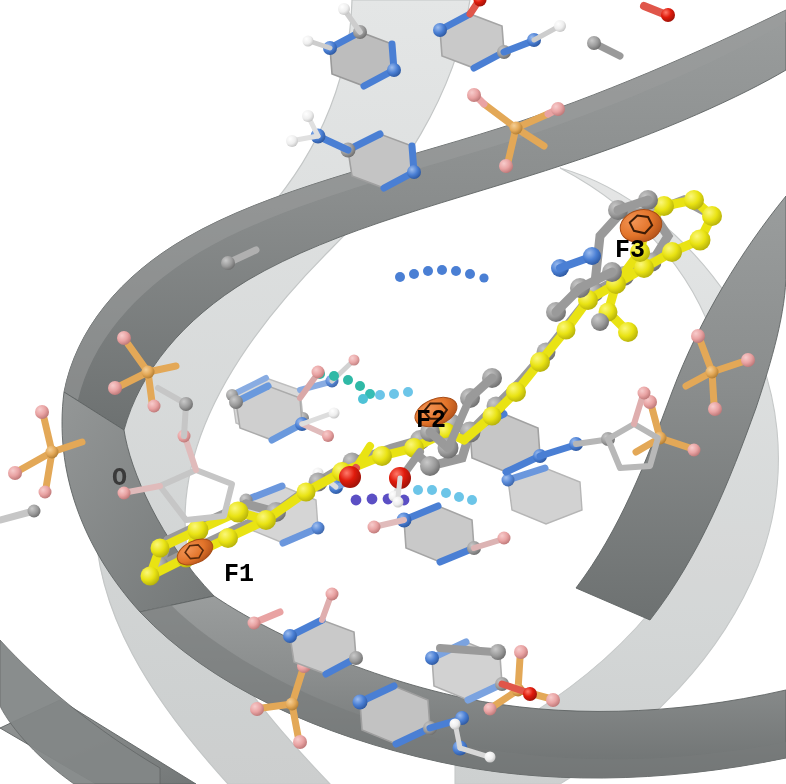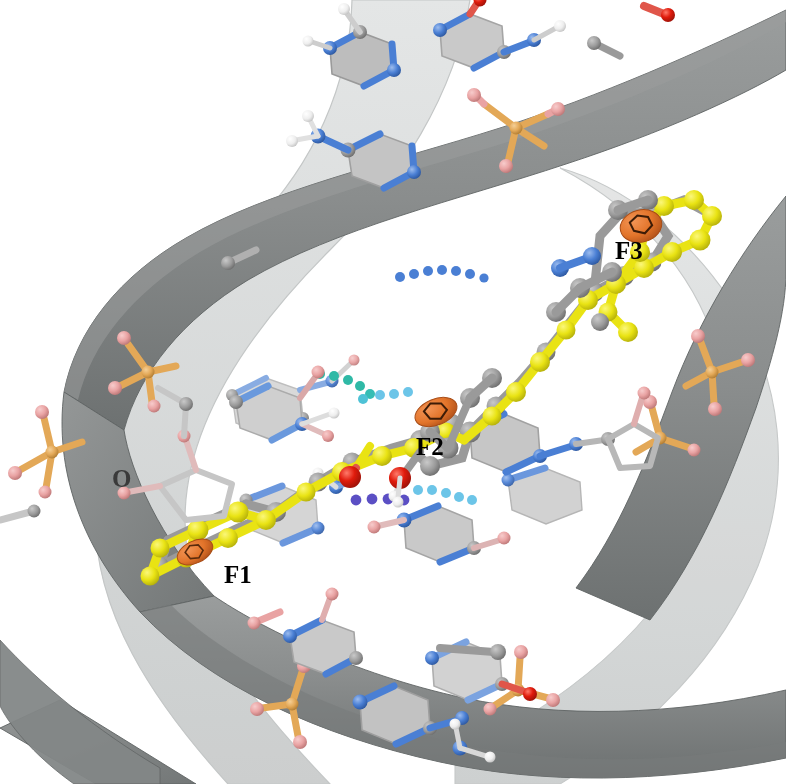--- a/index.html
+++ b/index.html
@@ -1,21 +1,21 @@
 <!DOCTYPE html>
 <html><head>
 <meta charset="utf-8">
 <title>DNA–Ligand Complex</title>
 <style>
   html,body{margin:0;padding:0;background:#ffffff;}
   body{width:786px;height:784px;overflow:hidden;
        font-family:"Liberation Serif", serif;}
   #stage{position:relative;width:786px;height:784px;background:#ffffff;overflow:hidden;}
   #scene{position:absolute;left:0;top:0;width:786px;height:784px;}
-  .lbl{position:absolute;font-family:Liberation Serif, serif;font-weight:bold;
+  .lbl{position:absolute;font-family:Liberation Mono, monospace;font-weight:bold;
        color:#000;line-height:1;white-space:nowrap;}
   .lbl-f{font-size:25px;letter-spacing:0px;}
   .lbl-o{font-size:25px;}
 </style>
 </head>
 <body>
 
 <div id="stage">
 
   <svg id="scene" viewBox="0 0 786 784">
@@ -589,17 +589,17 @@
     </g>
 
     <g>
       <line x1="0" y1="520" x2="30" y2="512" stroke="#c6c6c6" stroke-width="7" stroke-linecap="round"></line>
       <circle cx="34" cy="511" r="6.5" fill="url(#gAtomC)"></circle>
     </g>
 
   </svg>
 
   <div class="lbl lbl-f" style="left:190px; top:562px;margin-left:34px;">F1</div>
-  <div class="lbl lbl-f" style="left:416px; top:434px;">F2</div>
+  <div class="lbl lbl-f" style="left:416px; top:408px;">F2</div>
   <div class="lbl lbl-f" style="left:615px; top:238px;">F3</div>
   <div class="lbl lbl-o" style="left:112px; top:466px; color:#3a3a3a;">O</div>
 
 </div>
 
 </body></html>

